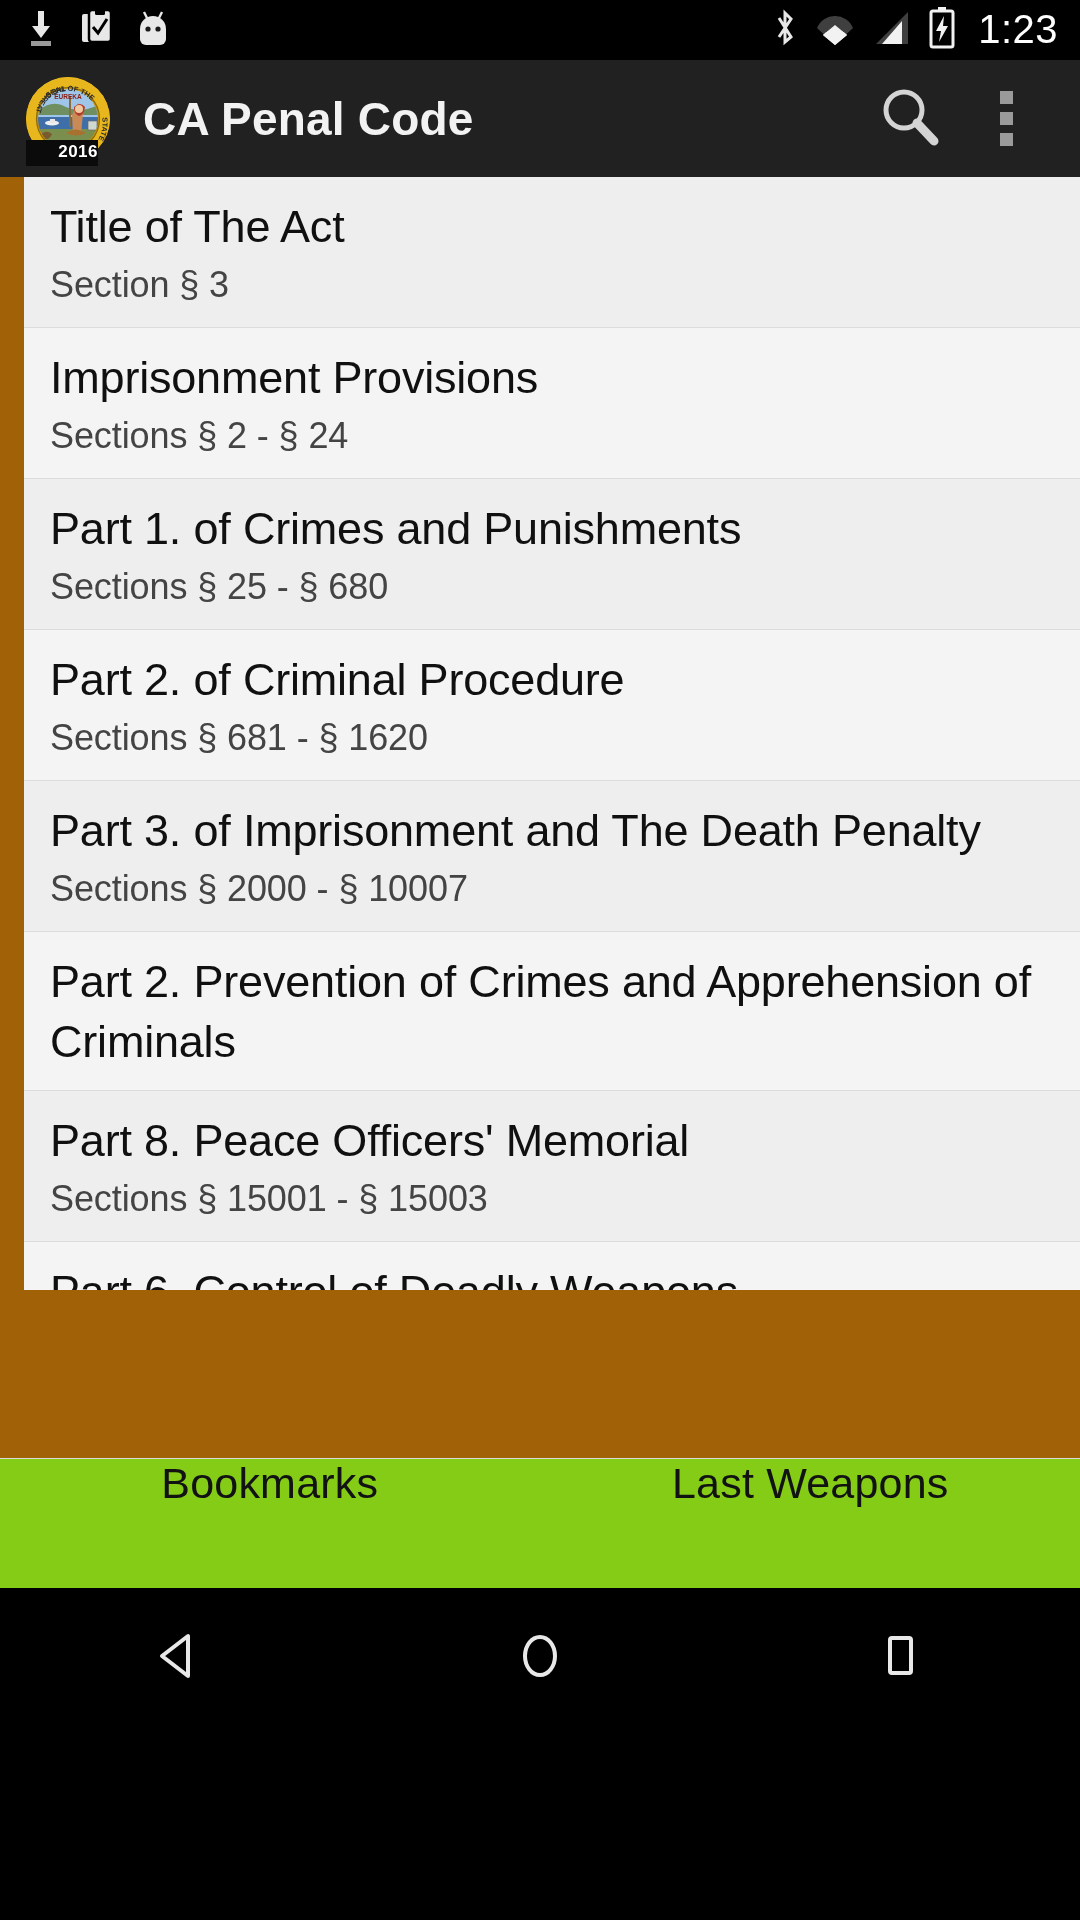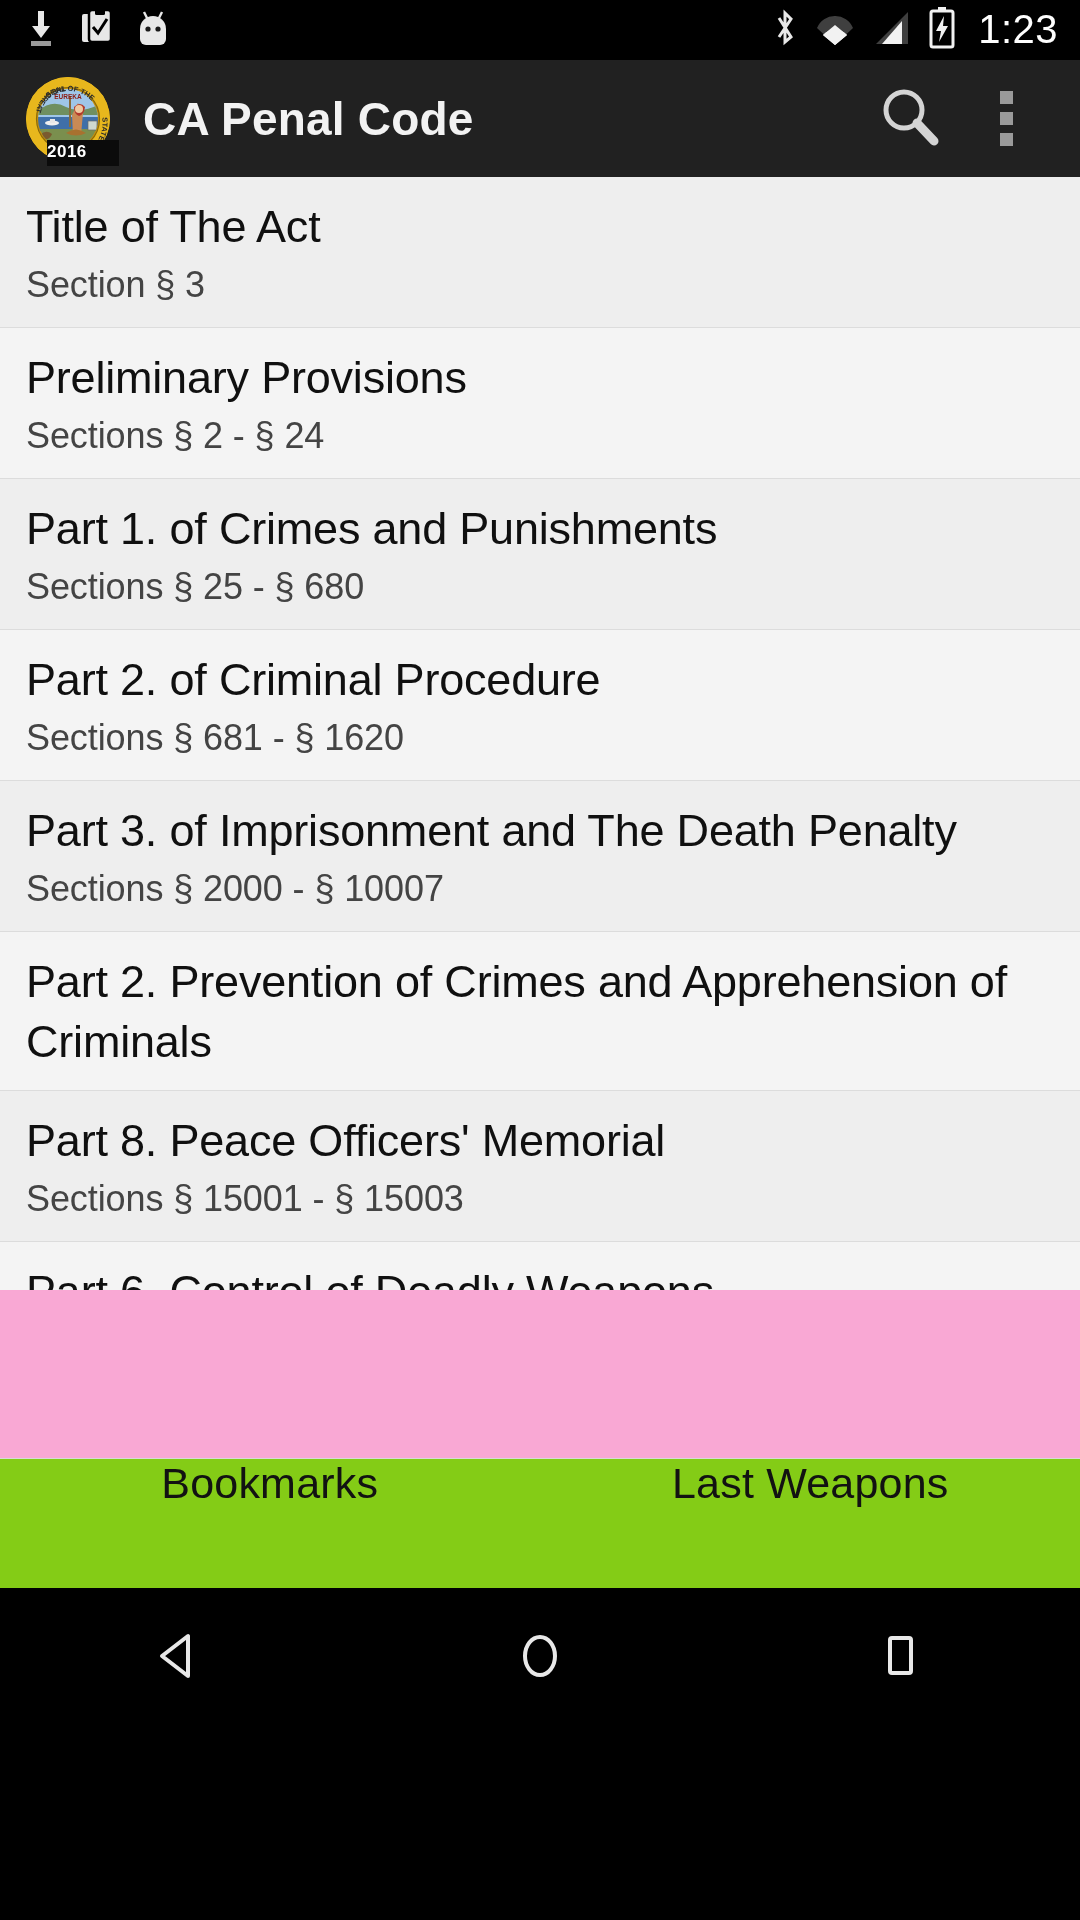--- a/index.html
+++ b/index.html
@@ -33,36 +33,36 @@
     display:flex; align-items:center; padding:0 26px 0 26px;
     position:relative;
   }
   .app-icon { width:84px; height:84px; position:relative; flex:0 0 84px; }
   .seal {
     position:absolute; left:0; top:0; width:84px; height:84px; border-radius:50%;
     background:#e8b71d; overflow:hidden;
   }
   .seal svg { display:block; }
   .seal-year {
-    position:absolute; left:21px; bottom:-5px; width:72px; height:26px;
+    position:absolute; left:0; bottom:-5px; width:72px; height:26px;
     background:#0b0b0b; color:#fff; font-size:17px; font-weight:bold;
-    text-align:left; line-height:24px; letter-spacing:0.5px;
+    text-align:right; line-height:24px; letter-spacing:0.5px;
   }
   .app-title {
     color:#f2f2f2; font-size:46px; font-weight:700; margin-left:33px;
     letter-spacing:0.2px; white-space:nowrap;
   }
   .ab-spacer { flex:1 1 auto; }
   .ab-btn { width:96px; height:96px; display:flex; align-items:center; justify-content:center; }
   .overflow-dots { display:flex; flex-direction:column; gap:8px; align-items:center; }
   .overflow-dots i { display:block; width:13px; height:13px; background:#9a9a9a; }
 
   
   .list {
-    flex:1 1 auto; background:#f9a8d4; overflow:hidden; position:relative;
+    flex:1 1 auto; background:#a16207; overflow:hidden; position:relative;padding-left:24px;
   }
   .row {
     padding:20px 26px 18px 26px;
     border-bottom:1px solid #dcdcdc;
     background:#eeeeee;
   }
   .row:nth-child(even) { background:#f4f4f4; }
   .row .title {
     font-size:45px; line-height:60px; color:#101010; font-weight:400;
     letter-spacing:-0.2px;
@@ -221,21 +221,21 @@
   </div>
 
   <div class="list">
 
     <div class="row">
       <div class="title">Title of The Act</div>
       <div class="subtitle">Section § 3</div>
     </div>
 
     <div class="row">
-      <div class="title">Preliminary Provisions</div>
+      <div class="title">Imprisonment Provisions</div>
       <div class="subtitle">Sections § 2  - § 24</div>
     </div>
 
     <div class="row">
       <div class="title">Part 1.  of Crimes and Punishments</div>
       <div class="subtitle">Sections § 25  - § 680</div>
     </div>
 
     <div class="row">
       <div class="title">Part 2.  of Criminal Procedure</div>

